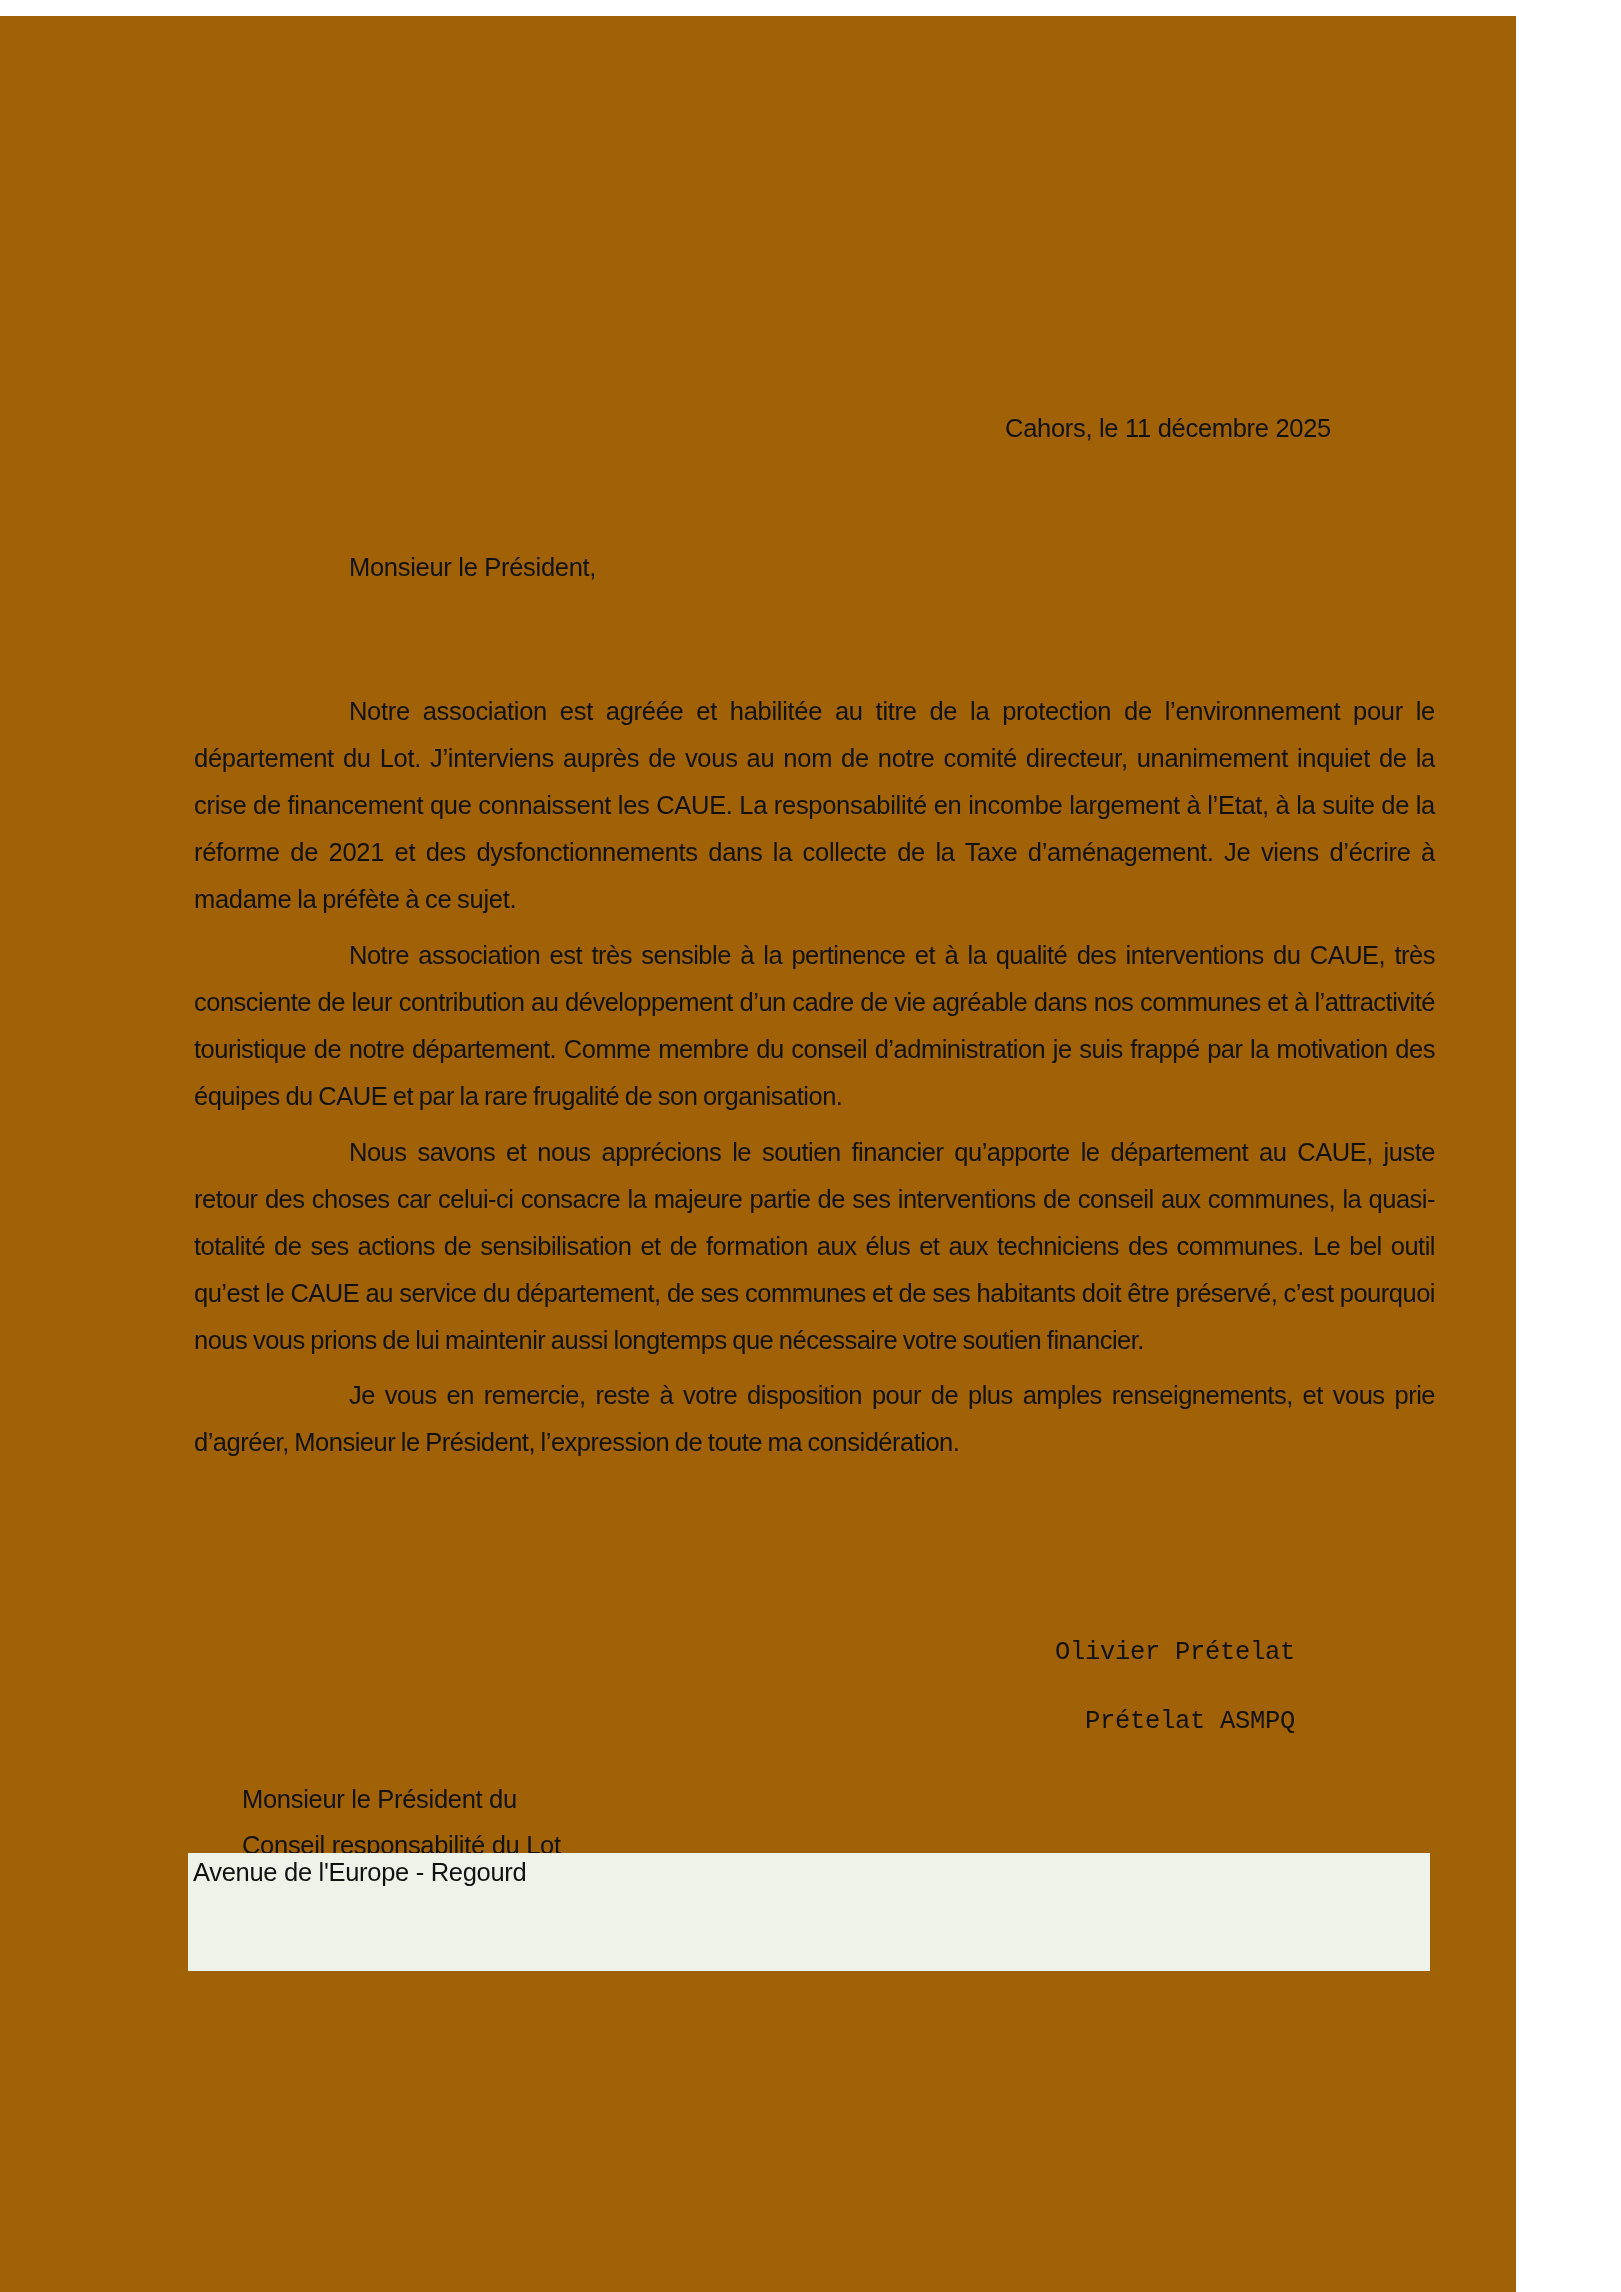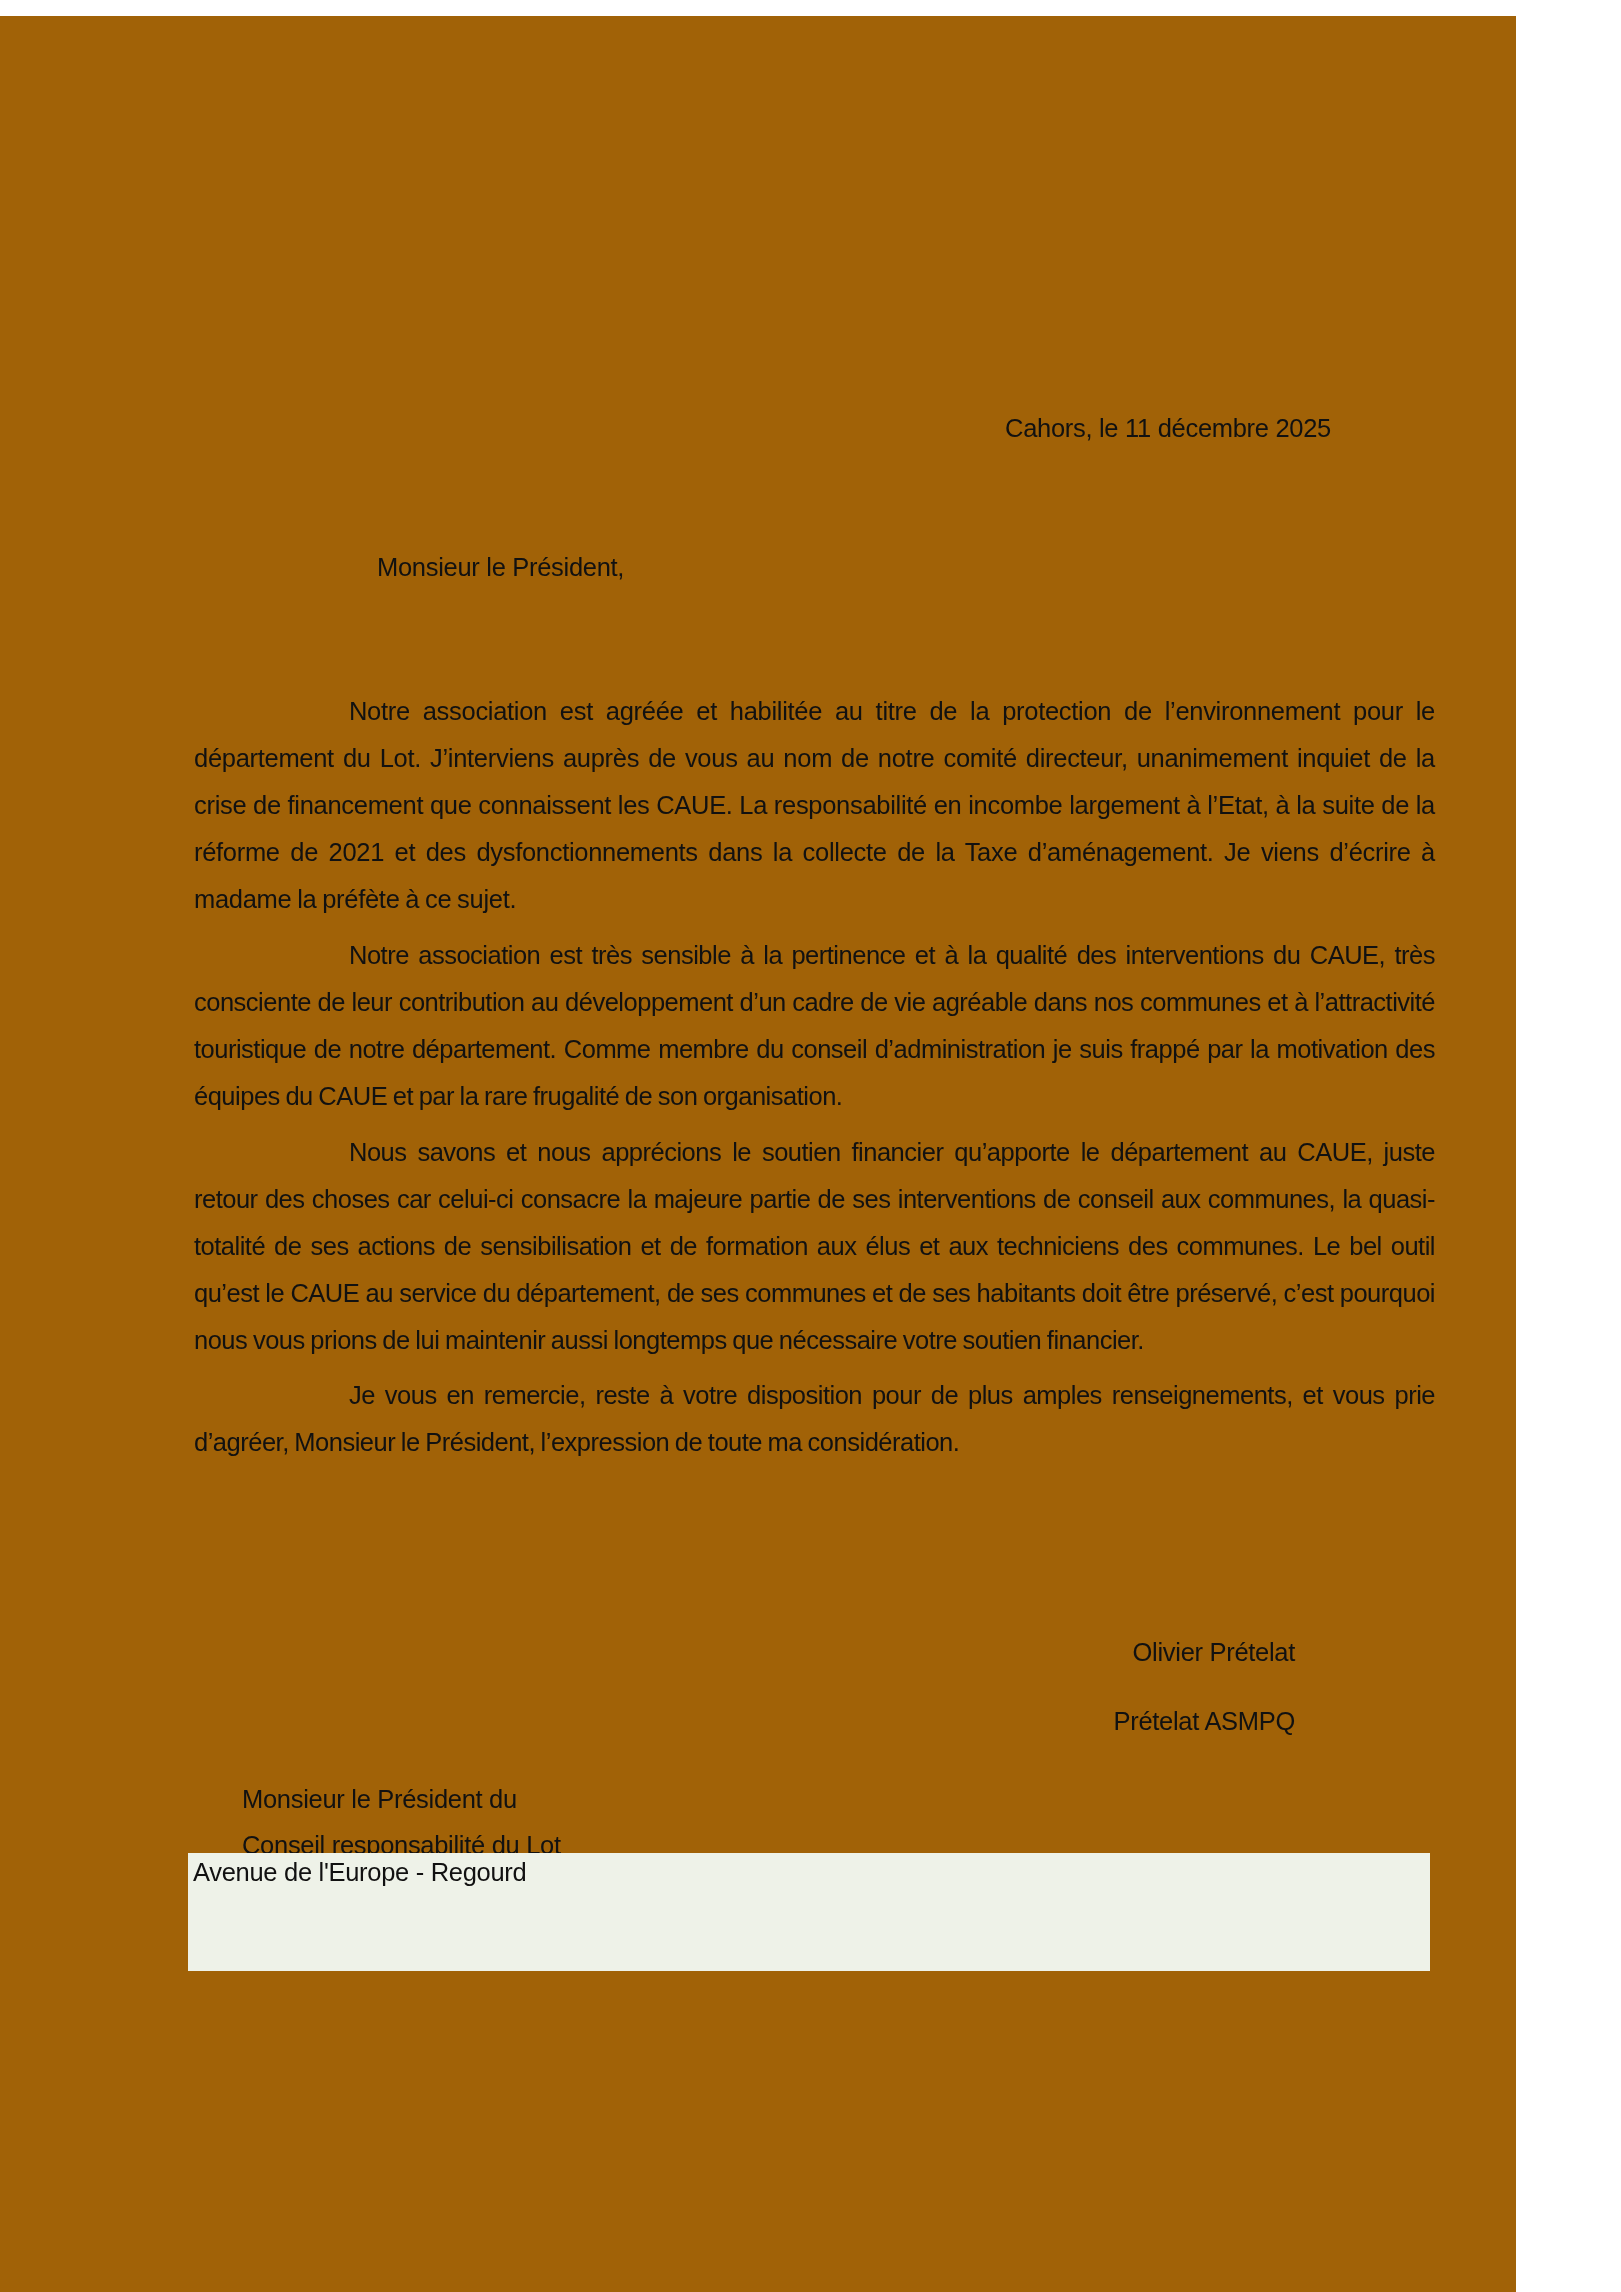--- a/index.html
+++ b/index.html
@@ -28,21 +28,20 @@
   }
   .date-line {
     position: absolute;
     top: 398px;
     right: 185px;
   }
   .salutation {
     position: absolute;
     top: 537px;
     left: 349px;
-    margin-left: 28px;
   }
   .body-text {
     position: absolute;
     left: 194px;
     width: 1241px;
     top: 672px;
   }
   .para {
     font-size: 25.5px;
     line-height: 47px;
@@ -50,20 +49,21 @@
     text-indent: 155px;
     margin: 0 0 8.8px 0;
     letter-spacing: -0.3px;
     word-spacing: -1px;
   }
   .para.p2, .para.p3, .para.p4 { letter-spacing: -0.5px; }
   .signature {
     position: absolute;
     right: 221px;
     text-align: right;
+    font-family: Liberation Mono, monospace;
   }
   .sig-name { top: 1622px; }
   .sig-title { top: 1691px; }
   .recipient {
     position: absolute;
     left: 194px;
     top: 1760px;
     margin-left: 48px;
   }
   .recipient .line {

